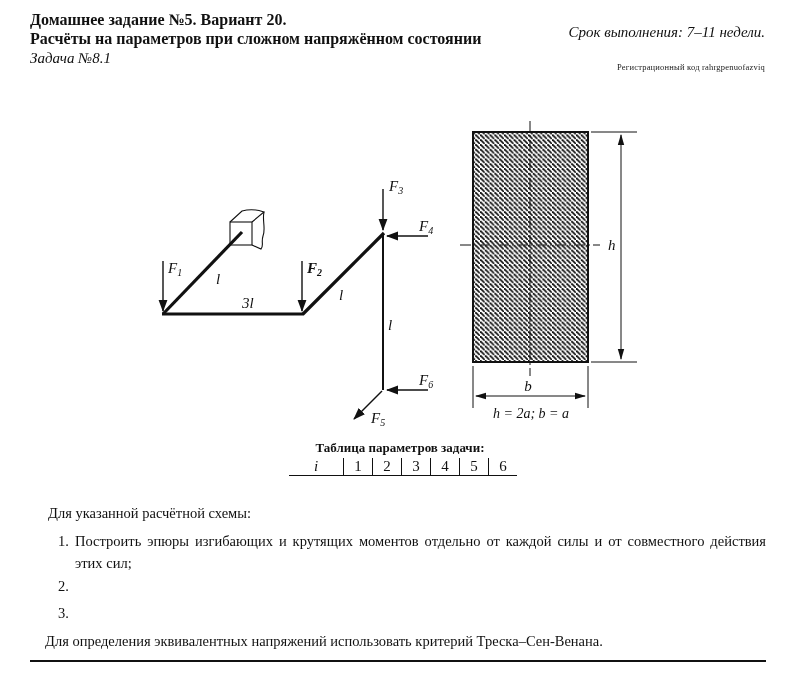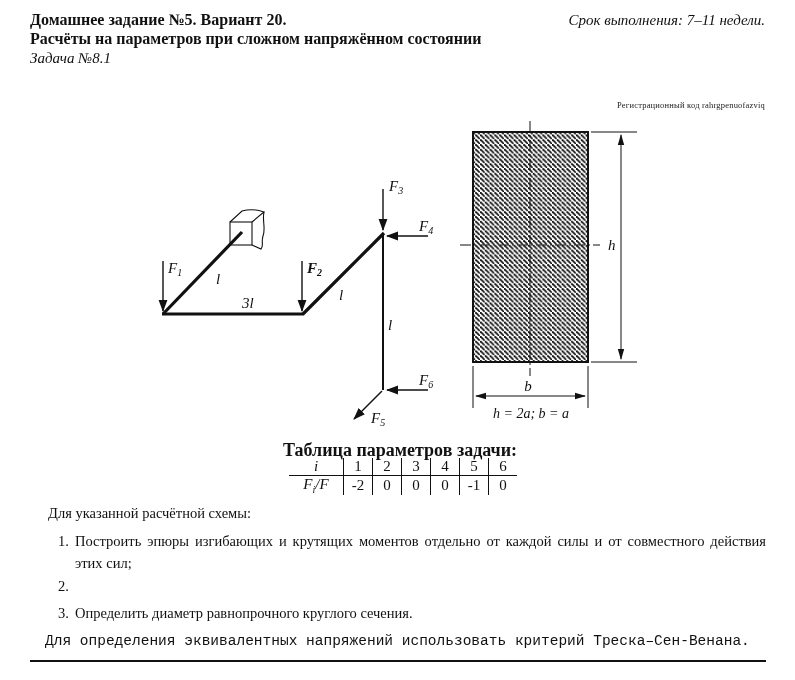--- a/index.html
+++ b/index.html
@@ -2,45 +2,45 @@
 <html><head>
 <meta charset="utf-8">
 <style>
   html,body{margin:0;padding:0;background:#fff;}
   .page{position:relative;width:795px;height:680px;background:#fff;overflow:hidden;
         font-family:"Liberation Serif","DejaVu Serif",serif;color:#111;}
   .abs{position:absolute;}
   .hdr-bold{font-weight:bold;font-size:16px;white-space:nowrap;}
   .hdr-italic{font-style:italic;font-size:15px;white-space:nowrap;}
   .reg-code{font-size:8.5px;color:#222;letter-spacing:.2px;white-space:nowrap;}
-  .tbl-title{font-weight:bold;font-size:18px;text-align:center;}
+  .tbl-title{font-weight:bold;font-size:13px;text-align:center;}
   table.params{border-collapse:collapse;font-size:15px;}
   table.params td{border-left:1px solid #111;text-align:center;padding:0 2px;height:17px;width:24px;}
   table.params td.lbl{border-left:none;width:50px;font-style:italic;}
   table.params tr.toprow td{border-bottom:1px solid #111;}
   .body-text{font-size:14.5px;line-height:21.5px;text-align:right;}
   .intro{white-space:nowrap;}
   .task-item{position:absolute;left:75px;width:691px;text-align:justify;}
   .task-num{position:absolute;left:-17px;top:0;}
-  .footer-note{white-space:nowrap;font-family:Liberation Mono, monospace;}
+  .footer-note{white-space:nowrap;}
   .hrule{position:absolute;left:30px;width:736px;height:2px;background:#111;}
   sub{font-size:10px;}
   i{font-style:italic;}
   svg text{font-family:"Liberation Serif","DejaVu Serif",serif;}
 </style>
 </head>
 <body>
 
 <div class="page">
 
   <div class="abs hdr-bold" style="left:30px;top:11px;">Домашнее задание №5. Вариант 20.</div>
-  <div class="abs hdr-italic" style="right:30px;top:12px;">Срок выполнения: 7–11 недели.</div>
+  <div class="abs hdr-italic" style="right:30px;top:24px;">Срок выполнения: 7–11 недели.</div>
   <div class="abs hdr-bold" style="left:30px;top:30px;">Расчёты на параметров при сложном напряжённом состоянии</div>
   <div class="abs hdr-italic" style="left:30px;top:50px;">Задача №8.1</div>
-  <div class="abs reg-code" style="right:30px;top:62px;margin-top:38px;">Регистрационный код rahrgpenuofazviq</div>
+  <div class="abs reg-code" style="right:30px;top:62px;">Регистрационный код rahrgpenuofazviq</div>
 
   <svg class="abs" style="left:0;top:0;" width="795" height="680" viewBox="0 0 795 680">
     <defs>
       <marker id="arrF" markerWidth="13" markerHeight="10" refX="11" refY="5" orient="auto" markerUnits="userSpaceOnUse">
         <path d="M0,0.6 L12,5 L0,9.4 z" fill="#111"></path>
       </marker>
       <marker id="arrD" markerWidth="12" markerHeight="8" refX="10" refY="4" orient="auto" markerUnits="userSpaceOnUse">
         <path d="M0,0.8 L11,4 L0,7.2 z" fill="#111"></path>
       </marker>
       <pattern id="hatch" patternUnits="userSpaceOnUse" width="4.8" height="4.8">
@@ -122,46 +122,36 @@
       <tbody>
           <tr class="toprow">
         <td class="lbl">i</td>
         <td>1</td>
         <td>2</td>
         <td>3</td>
         <td>4</td>
         <td>5</td>
         <td>6</td>
       </tr>
-      <tr>
-        <td class="lbl"><span>F</span><sub>i</sub><span>/F</span></td>
-        <td>-2</td>
-        <td>0</td>
-        <td>0</td>
-        <td>0</td>
-        <td>-1</td>
-        <td>0</td>
-      </tr>
     </tbody>
       </table>
   </div>
 
   <div class="abs body-text intro" style="left:48px;top:503px;">Для указанной расчётной схемы:</div>
 
   <div class="task-item body-text" style="top:531px;">
     <span class="task-num">1.</span>
     <span>Построить эпюры изгибающих и крутящих моментов отдельно от каждой силы и от совместного действия этих сил;</span>
   </div>
 
   <div class="task-item body-text" style="top:576px;">
     <span class="task-num">2.</span>
   </div>
 
   <div class="task-item body-text" style="top:603px;">
     <span class="task-num">3.</span>
-    <span>Определить диаметр равнопрочного круглого сечения.</span>
   </div>
 
   <div class="abs body-text footer-note" style="left:45px;top:631px;">Для определения эквивалентных напряжений использовать критерий Треска–Сен-Венана.</div>
 
   <div class="hrule" style="top:660px;"></div>
 
 </div>
 
 </body></html>

